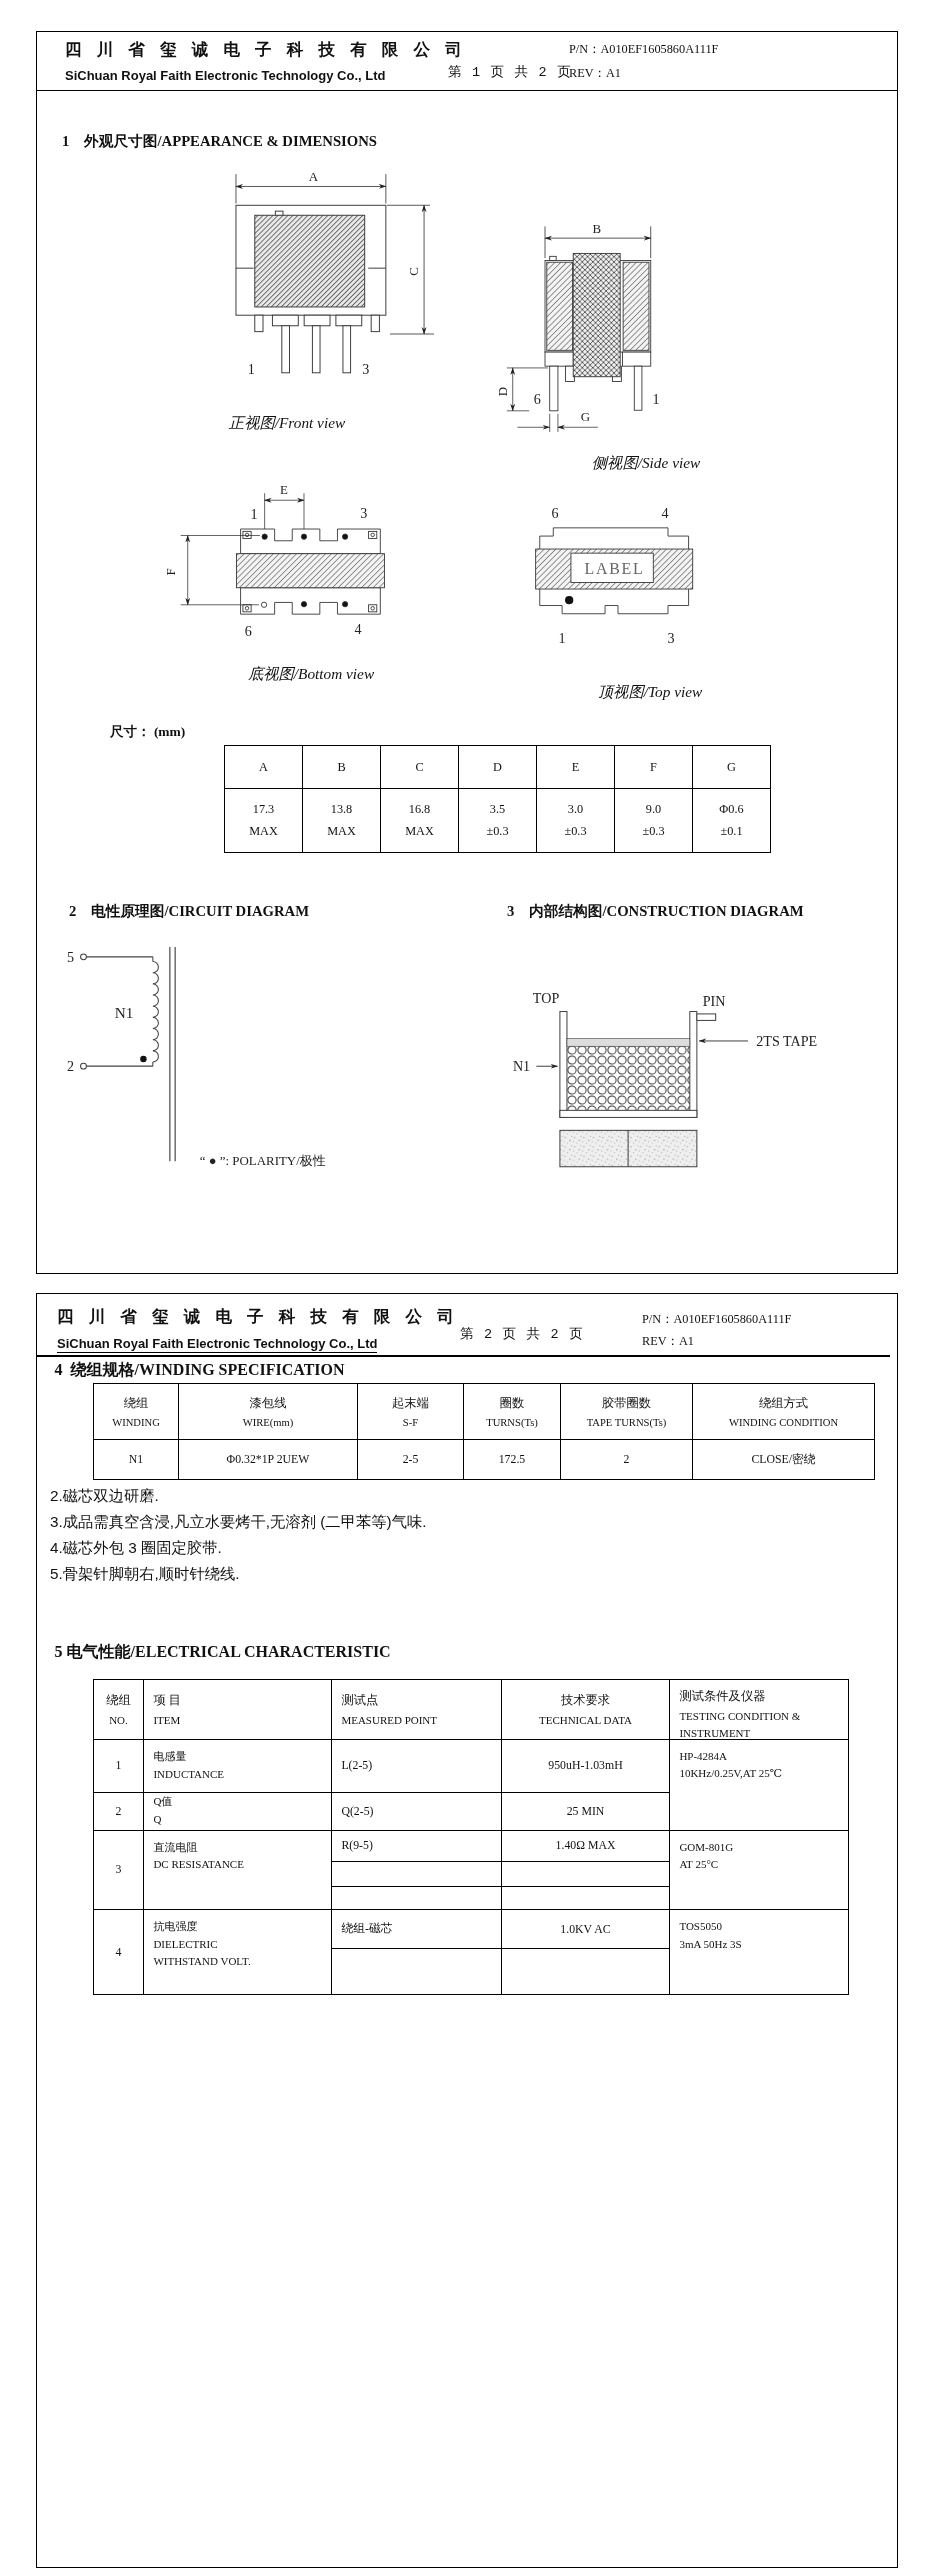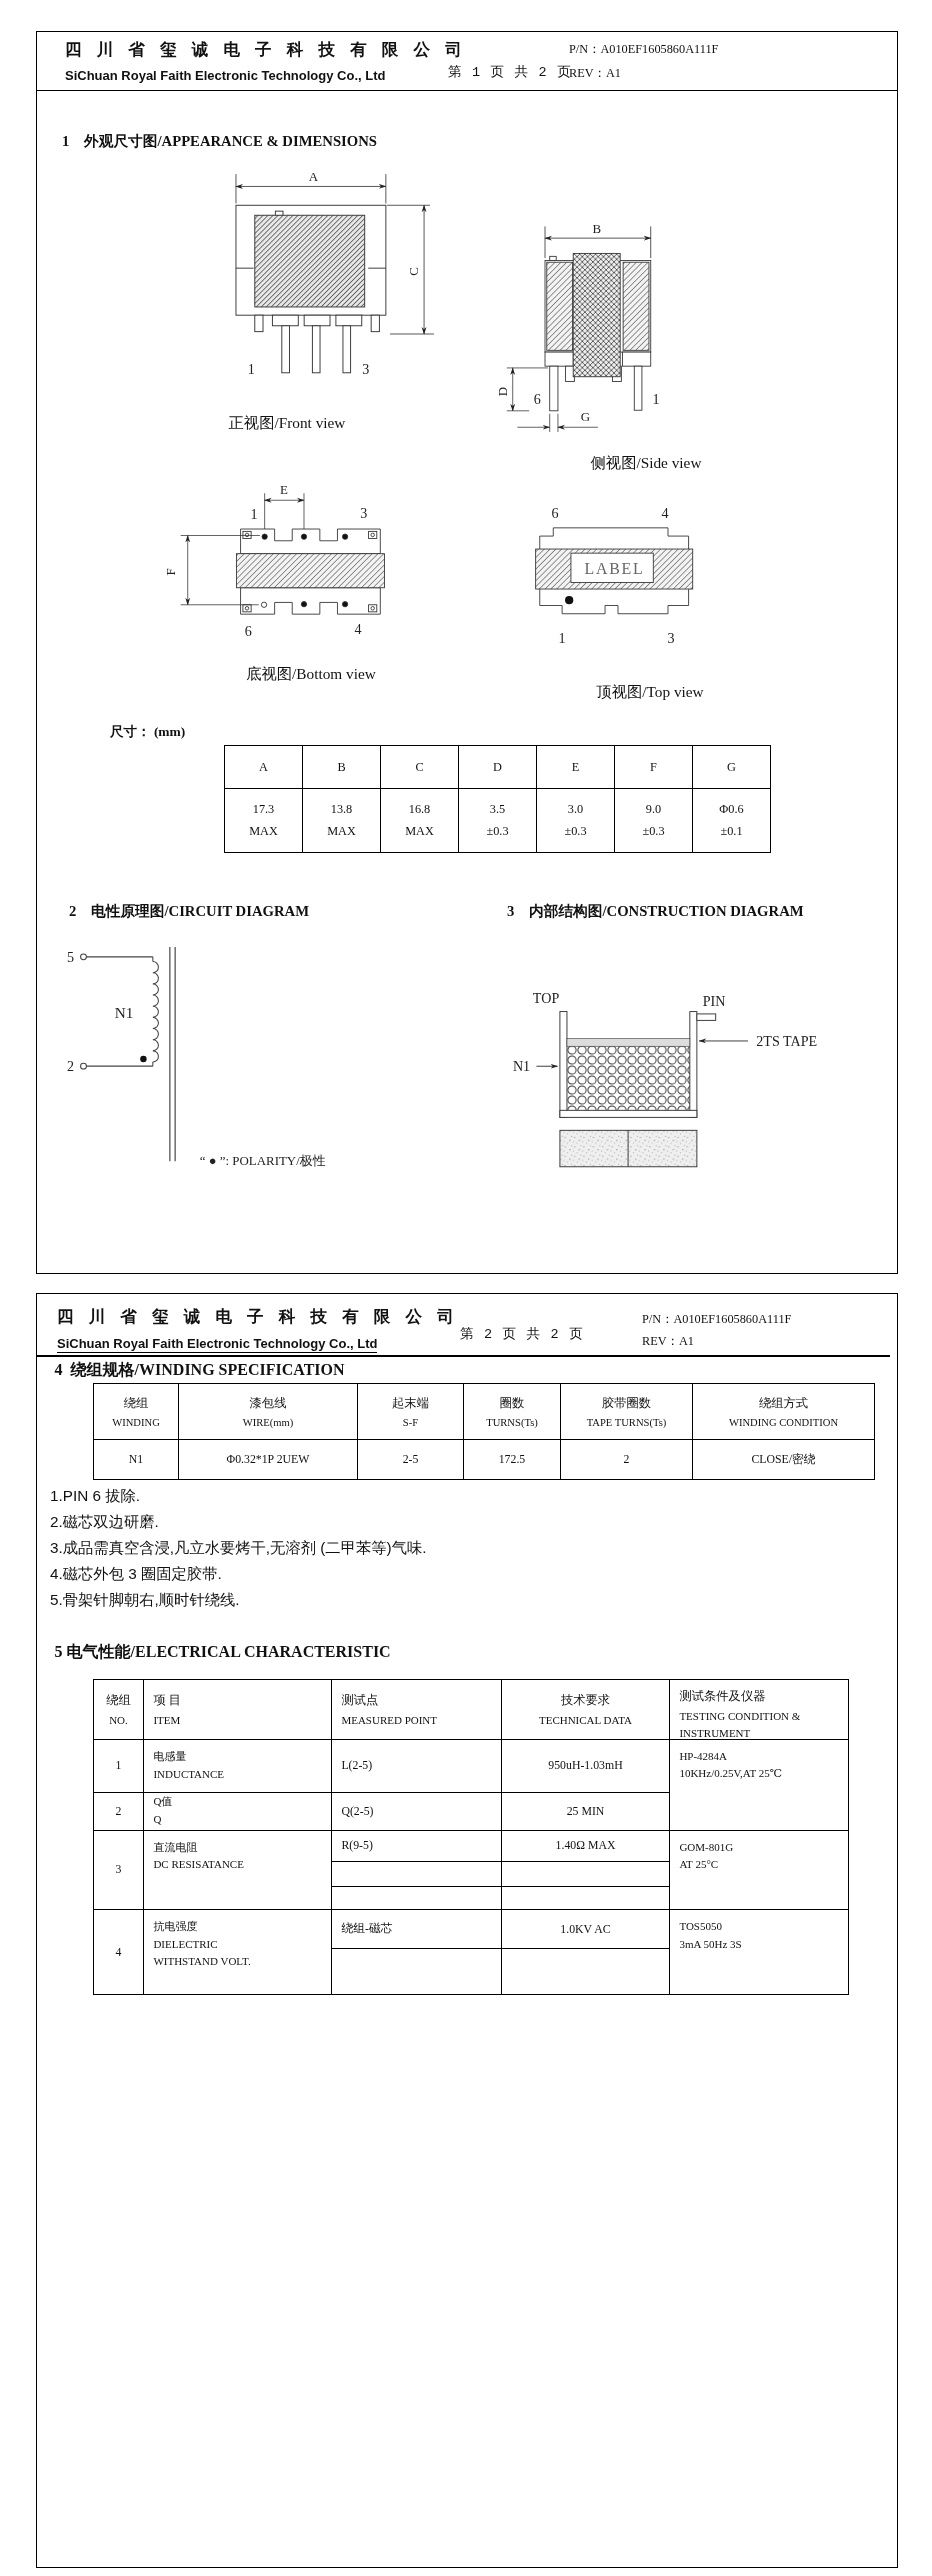--- a/index.html
+++ b/index.html
@@ -11,21 +11,21 @@
   .abs { position:absolute; }
   .hdr { position:absolute; left:0; top:0; width:100%; height:59px; border-bottom:1.2px solid #000; }
   .co-cn { font-family:"Liberation Sans","DejaVu Sans",sans-serif; font-weight:bold;
     font-size:16.5px; letter-spacing:5.3px; white-space:nowrap; }
   .co-en { font-family:"Liberation Sans","DejaVu Sans",sans-serif; font-weight:bold; font-size:13px; }
   .co-en.u { border-bottom:1.2px solid #000; display:inline-block; padding-bottom:1.2px; }
   .pginfo { font-size:13.5px; letter-spacing:1.2px;font-family:Liberation Mono, monospace; }
   .pnrev { font-size:12.3px; }
   .sec-title { font-weight:bold; font-size:14.7px; white-space:pre; }
   .sec-title.big { font-size:16px; }
-  .caption { font-size:15.3px; width:176px; text-align:center; white-space:nowrap; }
+  .caption { font-size:15.3px; width:176px; text-align:center; white-space:nowrap;font-style:italic; }
   .note-text { font-family:"Liberation Sans","DejaVu Sans",sans-serif; font-size:15.3px; line-height:26px; }
   .dim-note { font-size:13.5px; font-weight:bold; }
   table { border-collapse:collapse; table-layout:fixed; }
   td { border:0.9px solid #000; text-align:center; font-size:11.8px; padding:0; vertical-align:middle; overflow:hidden; }
   .dim-table td { font-size:12.3px; }
   .dim-table { border:1.2px solid #000; }
   .wind-table { border:1.2px solid #000; }
   .wind-table .cn { font-size:12.3px; }
   .wind-table .en { font-size:10.6px; margin-top:5.9px; }
   .elec-table { border:1.2px solid #000; }
@@ -364,21 +364,20 @@
       <td>Φ0.32*1P  2UEW</td>
       <td>2-5</td>
       <td>172.5</td>
       <td>2</td>
       <td>CLOSE/密绕</td>
     </tr>
   </tbody>
     </table>
 
   <div class="abs note-text" style="left:13px; top:189px;">
-    <div>1.PIN 6 拔除.</div>
     <div>2.磁芯双边研磨.</div>
     <div>3.成品需真空含浸,凡立水要烤干,无溶剂 (二甲苯等)气味.</div>
     <div>4.磁芯外包 3 圈固定胶带.</div>
     <div>5.骨架针脚朝右,顺时针绕线.</div>
   </div>
 
   <div class="abs sec-title big" style="left:17.6px; top:348px;">5 电气性能/ELECTRICAL CHARACTERISTIC</div>
 
   <table class="abs elec-table" style="left:56px; top:385px; width:755px;">
     <colgroup>

